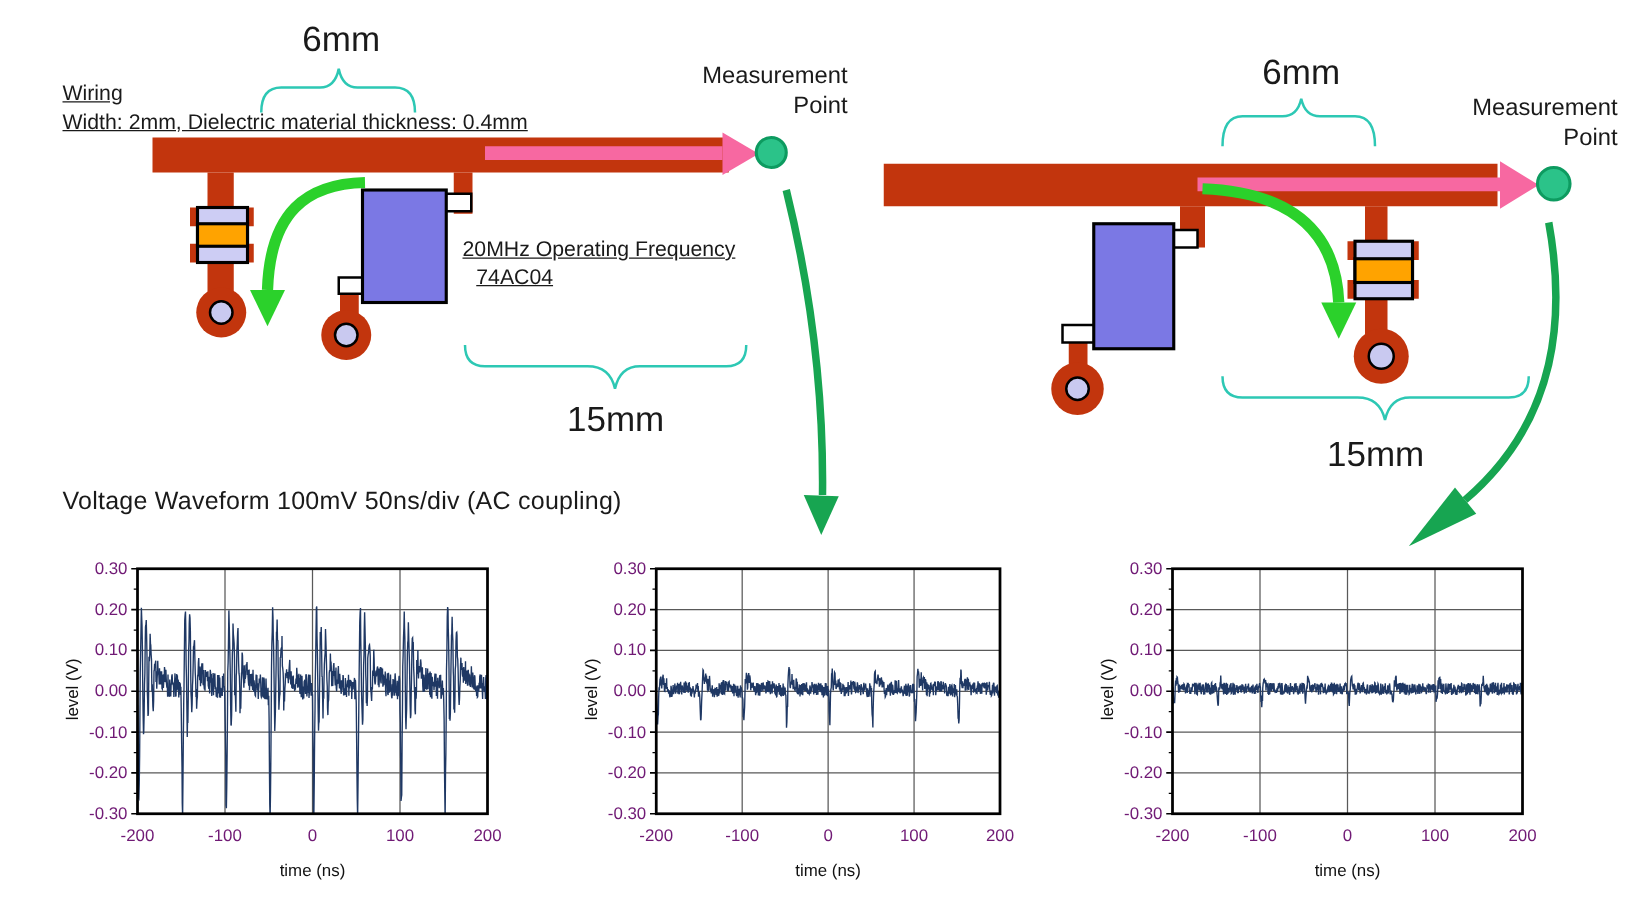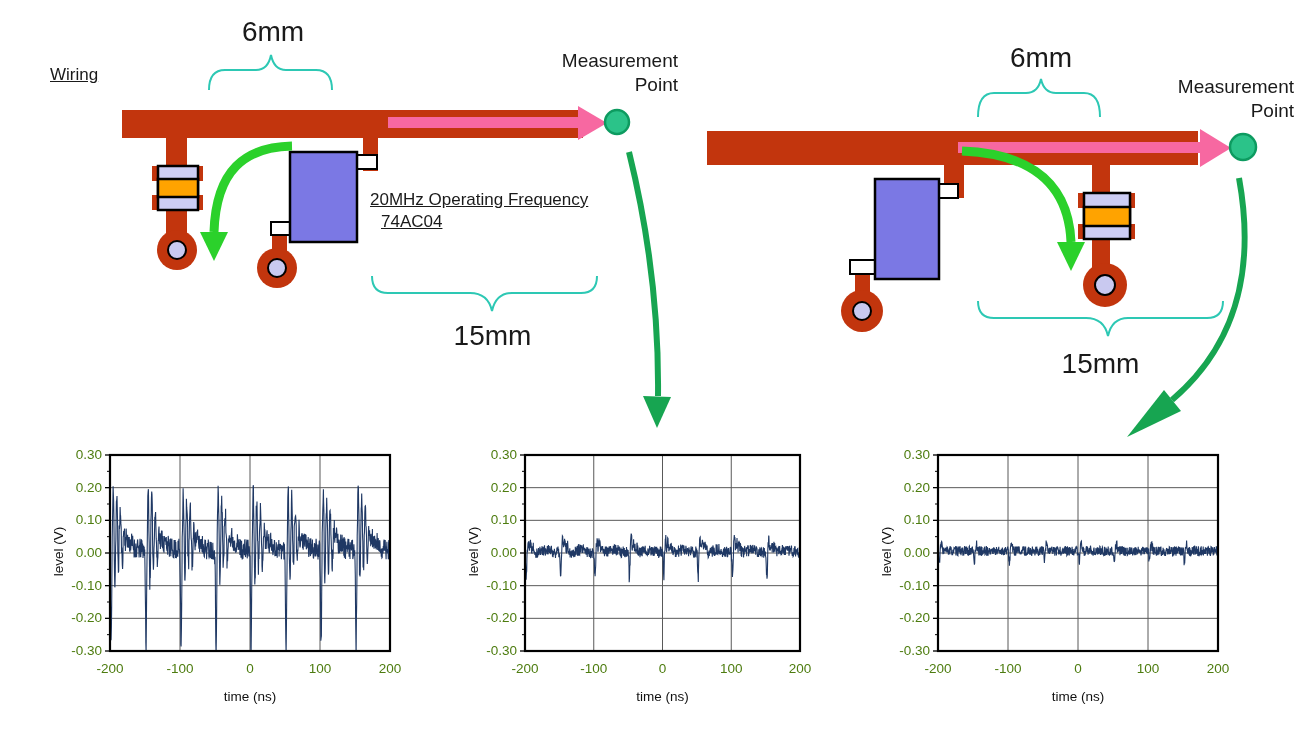--- a/index.html
+++ b/index.html
@@ -5,21 +5,21 @@
   html,body{margin:0;padding:0;background:#fff;}
   #stage{position:relative;width:1300px;height:731px;background:#fff;overflow:hidden;
          font-family:"Liberation Sans","DejaVu Sans",sans-serif;color:#111;}
   .abs{position:absolute;}
   .lbl{position:absolute;white-space:nowrap;color:#1a1a1a;}
   .big{font-size:28px;}
   .mid{font-size:19px;line-height:24px;text-align:right;}
   .small{font-size:17px;line-height:23px;text-decoration:underline;}
   .title{font-size:20px;letter-spacing:0.2px;}
   .chart{position:absolute;}
-  .tick{position:absolute;font-size:13.5px;color:#4d7c0f;}
+  .tick{position:absolute;font-size:13.5px;color:#701a75;}
   .axlbl{position:absolute;font-size:13.5px;color:#111;text-align:center;}
   svg{display:block;}
 </style>
 </head>
 <body>
 
 <div id="stage">
 
   <svg class="abs" style="left:0;top:0" width="1300" height="731">
 
@@ -73,31 +73,33 @@
       <circle cx="1243" cy="147" r="13" fill="var(--mpFill)" stroke="var(--mpStroke)" stroke-width="2.5"></circle>
       <path d="M 978 117 Q 978 93 994 93 L 1026 93 Q 1038 93 1041 79 Q 1044 93 1056 93 L 1084 93 Q 1100 93 1100 117" fill="none" stroke="var(--teal)" stroke-width="2"></path>
       <path d="M 978 301 Q 978 318 994 318 L 1086 318 Q 1104 318 1108 336 Q 1112 318 1128 318 L 1207 318 Q 1223 318 1223 301" fill="none" stroke="var(--teal)" stroke-width="2"></path>
       <path d="M 1239 178 C 1252 250 1248 335 1172 400" fill="none" stroke="var(--emerald)" stroke-width="6"></path>
       <polygon points="1127,437 1164,390 1181,411" fill="var(--emerald)"></polygon>
     </g>
   </svg>
 
   <div class="lbl big" style="left:238px;top:16px;width:70px;text-align:center">6mm</div>
   <div class="lbl small" style="left:50px;top:63px">Wiring</div>
+  <div class="lbl small" style="left:50px;top:86px">Width: 2mm, Dielectric material thickness: 0.4mm</div>
   <div class="lbl mid" style="left:553px;top:49px;width:125px">Measurement</div>
   <div class="lbl mid" style="left:553px;top:73px;width:125px">Point</div>
   <div class="lbl small" style="left:370px;top:188px">20MHz Operating Frequency</div>
   <div class="lbl small" style="left:381px;top:210px">74AC04</div>
   <div class="lbl big" style="left:450px;top:320px;width:85px;text-align:center">15mm</div>
 
   <div class="lbl big" style="left:1006px;top:42px;width:70px;text-align:center">6mm</div>
   <div class="lbl mid" style="left:1168px;top:75px;width:126px">Measurement</div>
   <div class="lbl mid" style="left:1168px;top:99px;width:126px">Point</div>
   <div class="lbl big" style="left:1058px;top:348px;width:85px;text-align:center">15mm</div>
 
+  <div class="lbl title" style="left:50px;top:390px">Voltage Waveform  100mV  50ns/div (AC coupling)</div>
 
   <div class="chart" id="chart-0" style="left:40px;top:447px">
       <svg width="364" height="266">
         <line x1="140" y1="8" x2="140" y2="204" stroke="var(--grid)" stroke-width="1"></line>
         <line x1="210" y1="8" x2="210" y2="204" stroke="var(--grid)" stroke-width="1"></line>
         <line x1="280" y1="8" x2="280" y2="204" stroke="var(--grid)" stroke-width="1"></line>
         <line x1="70" y1="40.66666666666666" x2="350" y2="40.66666666666666" stroke="var(--grid)" stroke-width="1"></line>
         <line x1="70" y1="73.33333333333333" x2="350" y2="73.33333333333333" stroke="var(--grid)" stroke-width="1"></line>
         <line x1="70" y1="106" x2="350" y2="106" stroke="var(--grid)" stroke-width="1"></line>
         <line x1="70" y1="138.66666666666669" x2="350" y2="138.66666666666669" stroke="var(--grid)" stroke-width="1"></line>

